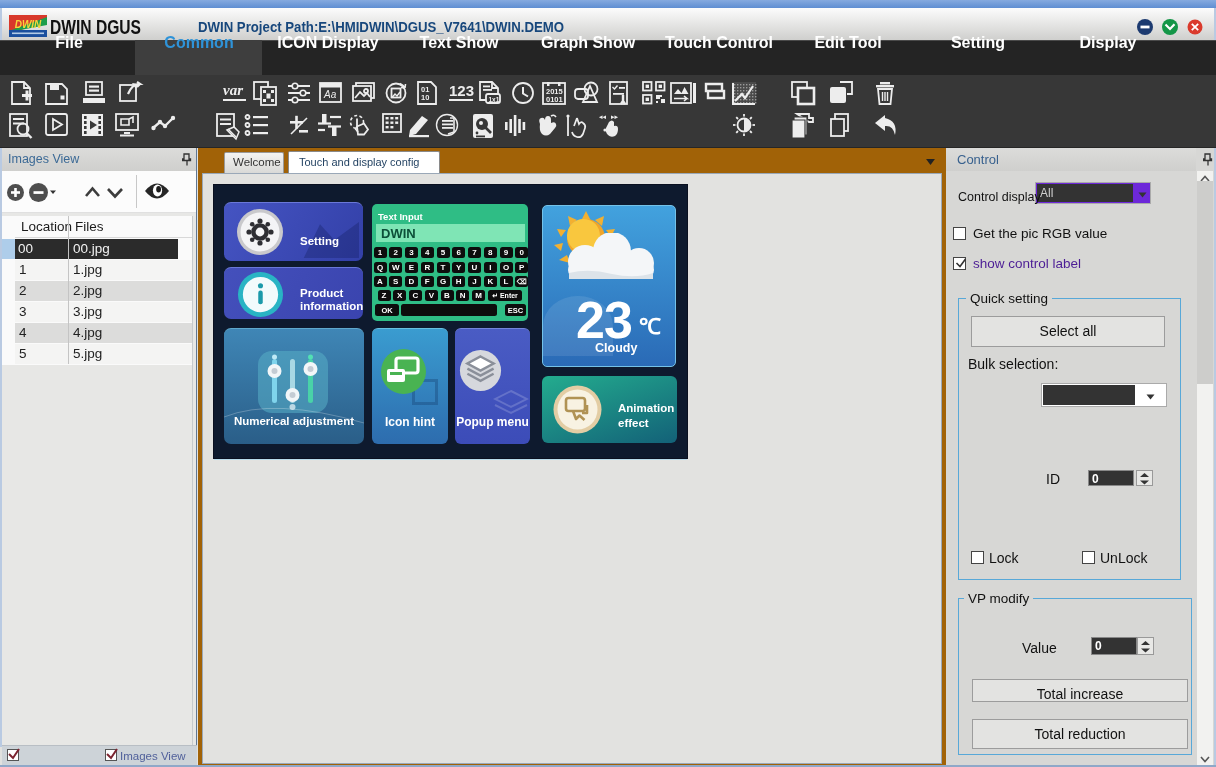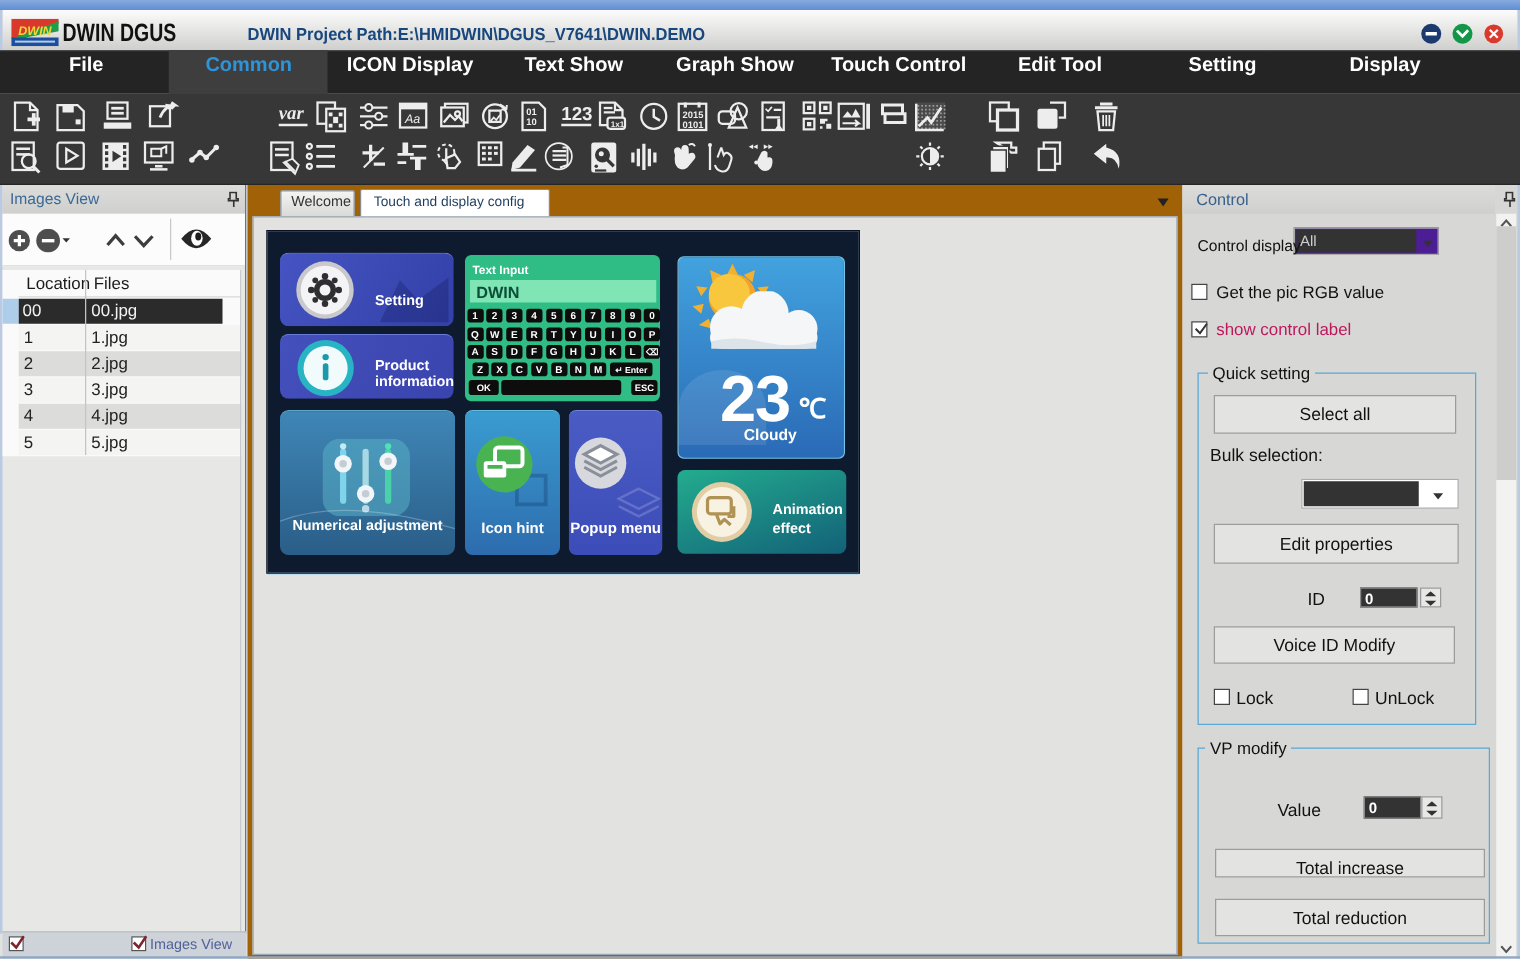--- a/index.html
+++ b/index.html
@@ -29,21 +29,21 @@
   <circle cx="9" cy="9" r="8" fill="#1c3a70"></circle>
     <rect x="4.5" y="7.6" width="9" height="2.8" fill="#fff"></rect>
   <circle cx="34" cy="9" r="8" fill="#149648"></circle>
     <path d="M29.5 6.5 L34 11 L38.5 6.2" stroke="#fff" stroke-width="2.2" fill="none"></path>
   <circle cx="59" cy="9" r="7.5" fill="#da3a2c"></circle>
     <path d="M55.8 5.8 L62.2 12.2 M62.2 5.8 L55.8 12.2" stroke="#fff" stroke-width="1.8"></path>
 </svg>
 
 <div class="abs" style="left:0;top:40px;width:1216px;height:35px;background:#242424;border-top:1px solid #4a4a4a;"></div>
 <div class="abs" style="left:135px;top:40px;width:127px;height:35px;background:#3e3e3e;"></div>
-<div class="abs" style="left:0;top:36px;width:1216px;height:52px;color:#fff;font-weight:bold;font-size:16px;">
+<div class="abs" style="left:0;top:26px;width:1216px;height:52px;color:#fff;font-weight:bold;font-size:16px;">
   <span class="abs" style="left:69px;top:8px;transform:translateX(-50%);">File</span>
   <span class="abs" style="left:199px;top:8px;transform:translateX(-50%);color:#2f93d8;">Common</span>
   <span class="abs" style="left:328px;top:8px;transform:translateX(-50%);">ICON Display</span>
   <span class="abs" style="left:459px;top:8px;transform:translateX(-50%);">Text Show</span>
   <span class="abs" style="left:588px;top:8px;transform:translateX(-50%);">Graph Show</span>
   <span class="abs" style="left:719px;top:8px;transform:translateX(-50%);">Touch Control</span>
   <span class="abs" style="left:848px;top:8px;transform:translateX(-50%);">Edit Tool</span>
   <span class="abs" style="left:978px;top:8px;transform:translateX(-50%);">Setting</span>
   <span class="abs" style="left:1108px;top:8px;transform:translateX(-50%);">Display</span>
 </div>
@@ -688,60 +688,58 @@
     <svg class="abs" style="left:3px;top:4px;" width="10" height="8" viewBox="0 0 10 8">
         <path d="M1 6 L5 1.5 L9 6" stroke="#555" stroke-width="1.6" fill="none"></path>
       </svg>
     <div class="abs" style="left:0;top:10px;width:16px;height:203px;background:#cdcdcb;"></div>
     <svg class="abs" style="left:3px;top:584px;" width="10" height="8" viewBox="0 0 10 8">
         <path d="M1 2 L5 6.5 L9 2" stroke="#555" stroke-width="1.6" fill="none"></path>
       </svg>
   </div>
 
   <div class="abs" style="left:12px;top:42px;font-size:12.5px;color:#111;z-index:3;">Control display</div>
-  <div class="abs" style="left:89px;top:34px;width:116px;height:22px;background:#4c1d95;border:1px solid #aaa;text-align:right;">
+  <div class="abs" style="left:89px;top:34px;width:116px;height:22px;background:#6d28d9;border:1px solid #aaa;text-align:right;">
     <div class="abs" style="left:1px;top:1px;width:96px;height:18px;background:#333;"></div>
     <span class="abs" style="left:4px;top:3px;font-size:12px;color:#cfcfcf;">All</span>
     <svg class="abs" style="left:102px;top:9px;" width="9" height="6" viewBox="0 0 9 6">
         <polygon points="0.5,0.5 8.5,0.5 4.5,5.5" fill="#333"></polygon>
       </svg>
   </div>
 
   <span class="abs" style="left:7px;top:79px;width:13px;height:13px;background:#fff;border:1px solid #444;"></span>
   <span class="abs" style="left:27px;top:78px;font-size:13.5px;color:#111;">Get the pic RGB value</span>
 
   <span class="abs" style="left:7px;top:109px;width:13px;height:13px;background:#fff;border:1px solid #444;"></span>
   <svg class="abs" style="left:8px;top:108px;" width="14" height="14" viewBox="0 0 14 14">
       <path d="M2.5 7 L6 10.5 L11.5 3" stroke="#333" stroke-width="1.6" fill="none"></path>
     </svg>
-  <span class="abs" style="left:27px;top:108px;font-size:13.5px;color:#be185d;text-align:center;">show control label</span>
+  <span class="abs" style="left:27px;top:108px;font-size:13.5px;color:#4c1d95;text-align:center;">show control label</span>
 
   <fieldset class="abs" style="left:12px;top:143px;width:223px;height:289px;border:1px solid #58a8d8;">
     <legend style="margin-left:7px;padding:0 4px;font-size:13.5px;color:#111;">Quick setting</legend>
   </fieldset>
   <div class="abs" style="left:25px;top:168px;width:194px;height:31px;background:#e3e3e1;border:1px solid #9c9c9c;text-align:center;font-size:14px;color:#111;line-height:29px;">Select all</div>
   <div class="abs" style="left:22px;top:208px;font-size:14px;color:#111;">Bulk selection:</div>
   <div class="abs" style="left:95px;top:235px;width:126px;height:24px;background:#fff;border:1px solid #aaa;">
     <div class="abs" style="left:1px;top:1px;width:92px;height:20px;background:#333;"></div>
     <svg class="abs" style="left:104px;top:10px;" width="9" height="6" viewBox="0 0 9 6">
         <polygon points="0.5,0.5 8.5,0.5 4.5,5.5" fill="#333"></polygon>
       </svg>
   </div>
-  <div class="abs" style="left:25px;top:271px;width:196px;height:32px;background:#e3e3e1;border:1px solid #9c9c9c;text-align:center;font-size:14px;color:#111;line-height:30px;">Edit properties</div>
   <div class="abs" style="left:100px;top:323px;font-size:14px;color:#111;">ID</div>
   <div class="abs" style="left:142px;top:322px;width:46px;height:16px;background:#333;border:1px solid #888;">
     <span class="abs" style="left:3px;top:1px;font-size:12px;color:#fff;font-weight:bold;">0</span>
   </div>
   <div class="abs" style="left:190px;top:322px;width:17px;height:16px;background:#e8e8e6;border:1px solid #999;">
     <svg class="abs" style="left:3px;top:2px;" width="9" height="12" viewBox="0 0 9 12">
         <polygon points="4.5,0 9,4 0,4" fill="#333"></polygon>
         <polygon points="4.5,11.5 9,7.5 0,7.5" fill="#333"></polygon>
       </svg>
   </div>
-  <div class="abs" style="left:25px;top:353px;width:193px;height:30px;background:#e3e3e1;border:1px solid #9c9c9c;text-align:center;font-size:14px;color:#111;line-height:28px;">Voice ID Modify</div>
   <span class="abs" style="left:25px;top:403px;width:13px;height:13px;background:#fff;border:1px solid #444;"></span>
   <span class="abs" style="left:43px;top:402px;font-size:14px;color:#111;">Lock</span>
   <span class="abs" style="left:136px;top:403px;width:13px;height:13px;background:#fff;border:1px solid #444;"></span>
   <span class="abs" style="left:154px;top:402px;font-size:14px;color:#111;">UnLock</span>
 
   <fieldset class="abs" style="left:12px;top:443px;width:234px;height:164px;border:1px solid #58a8d8;">
     <legend style="margin-left:5px;padding:0 4px;font-size:13.5px;color:#111;">VP modify</legend>
   </fieldset>
   <div class="abs" style="left:76px;top:492px;font-size:14px;color:#111;">Value</div>
   <div class="abs" style="left:145px;top:489px;width:46px;height:18px;background:#333;border:1px solid #888;">

